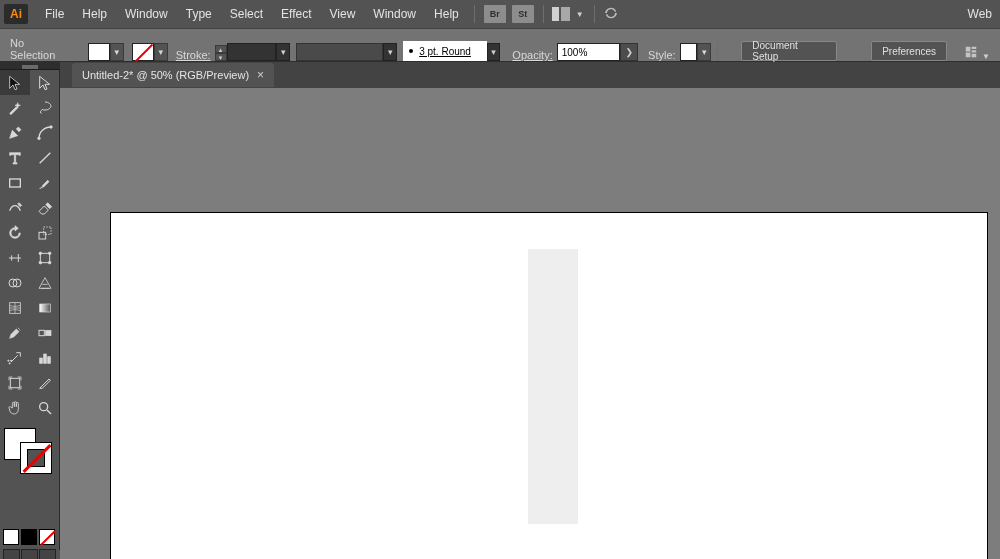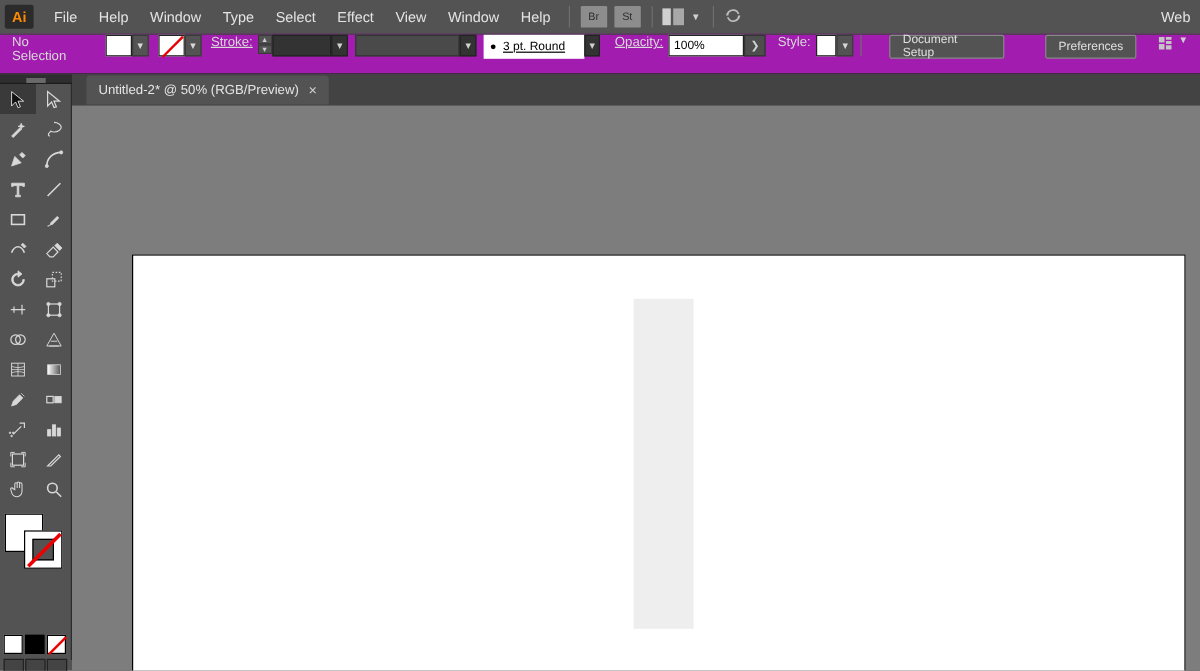--- a/index.html
+++ b/index.html
@@ -3,31 +3,31 @@
 <meta charset="utf-8">
 <style>
 * { margin:0; padding:0; box-sizing:border-box; font-family:"Segoe UI",Tahoma,sans-serif; user-select:none; }
 body { width:1000px; height:559px; background:#535353; overflow:hidden; position:relative; }
 
 
 .menu-bar { height:28px; background:#535353; display:flex; align-items:center; padding:0 4px; font-size:12px; color:#e4e4e4; }
 .app-badge { width:24px; height:20px; background:#2b2b2b; color:#ff8a00; font-weight:bold; display:flex; align-items:center; justify-content:center; margin-right:8px; font-size:12px; border-radius:2px;text-align:right; }
 .menu-item { padding:4px 9px; cursor:pointer; }
 .menu-divider { width:1px; height:18px; background:#6e6e6e; margin:0 6px; }
-.badge-btn { width:22px; height:18px; background:#8d8d8d; color:#2f2f2f; font-size:9px; font-weight:normal; display:flex; align-items:center; justify-content:center; margin:0 3px; border-radius:1px; }
+.badge-btn { width:22px; height:18px; background:#8d8d8d; color:#2f2f2f; font-size:9px; font-weight:bold; display:flex; align-items:center; justify-content:center; margin:0 3px; border-radius:1px; }
 .win-icon { width:18px; height:14px; margin:0 2px; position:relative; }
 .win-icon::before, .win-icon::after { content:""; position:absolute; background:#d0d0d0; }
 .win-icon.layout::before { width:7px; height:14px; left:0; background:#d0d0d0; }
 .win-icon.layout::after { width:9px; height:14px; right:0; background:#a8a8a8; }
 .chev { font-size:8px; color:#d0d0d0; margin:0 4px; }
 .sync-icon svg { width:20px; height:16px; fill:#bdbdbd; }
 .right-menu { position:absolute; right:0; top:0; height:28px; display:flex; align-items:center; color:#e4e4e4; font-size:12px; padding:12px 8px; }
 
 
-.control-bar { height:34px; background:#a21caf; border-top:1px solid #424242; border-bottom:1px solid #2e2e2e; display:flex; align-items:flex-start; padding:0 6px; font-size:11px; color:#d8d8d8; }
+.control-bar { height:34px; background:#737373; border-top:1px solid #424242; border-bottom:1px solid #2e2e2e; display:flex; align-items:flex-end; padding:0 6px; font-size:11px; color:#d8d8d8; }
 .ctl-label { margin:0 4px; font-size:11px; color:#d8d8d8; }
 .swatch { width:22px; height:18px; background:#fff; border:1px solid #222; display:inline-block; }
 .swatch.none { background:#fff; position:relative; }
 .swatch.none::after { content:""; position:absolute; width:24px; height:2px; background:#e60000; top:8px; left:-1px; transform:rotate(-45deg); }
 .drop { width:14px; height:18px; display:inline-flex; align-items:center; justify-content:center; font-size:9px; color:#d8d8d8; border:1px solid #3a3a3a; background:#535353; cursor:pointer; }
 .drop-dark { width:14px; height:18px; display:inline-flex; align-items:center; justify-content:center; font-size:9px; color:#d0d0d0; background:#333; border:1px solid #222; cursor:pointer; }
 .ctl-group { display:inline-flex; align-items:center; margin:0 4px; }
 .underline { text-decoration:underline; }
 .stroke-box { width:50px; height:18px; background:#333; border:1px solid #222; display:flex; align-items:center; justify-content:flex-end; padding:0 3px; }
 .stroke-spin { display:flex; flex-direction:column; }

